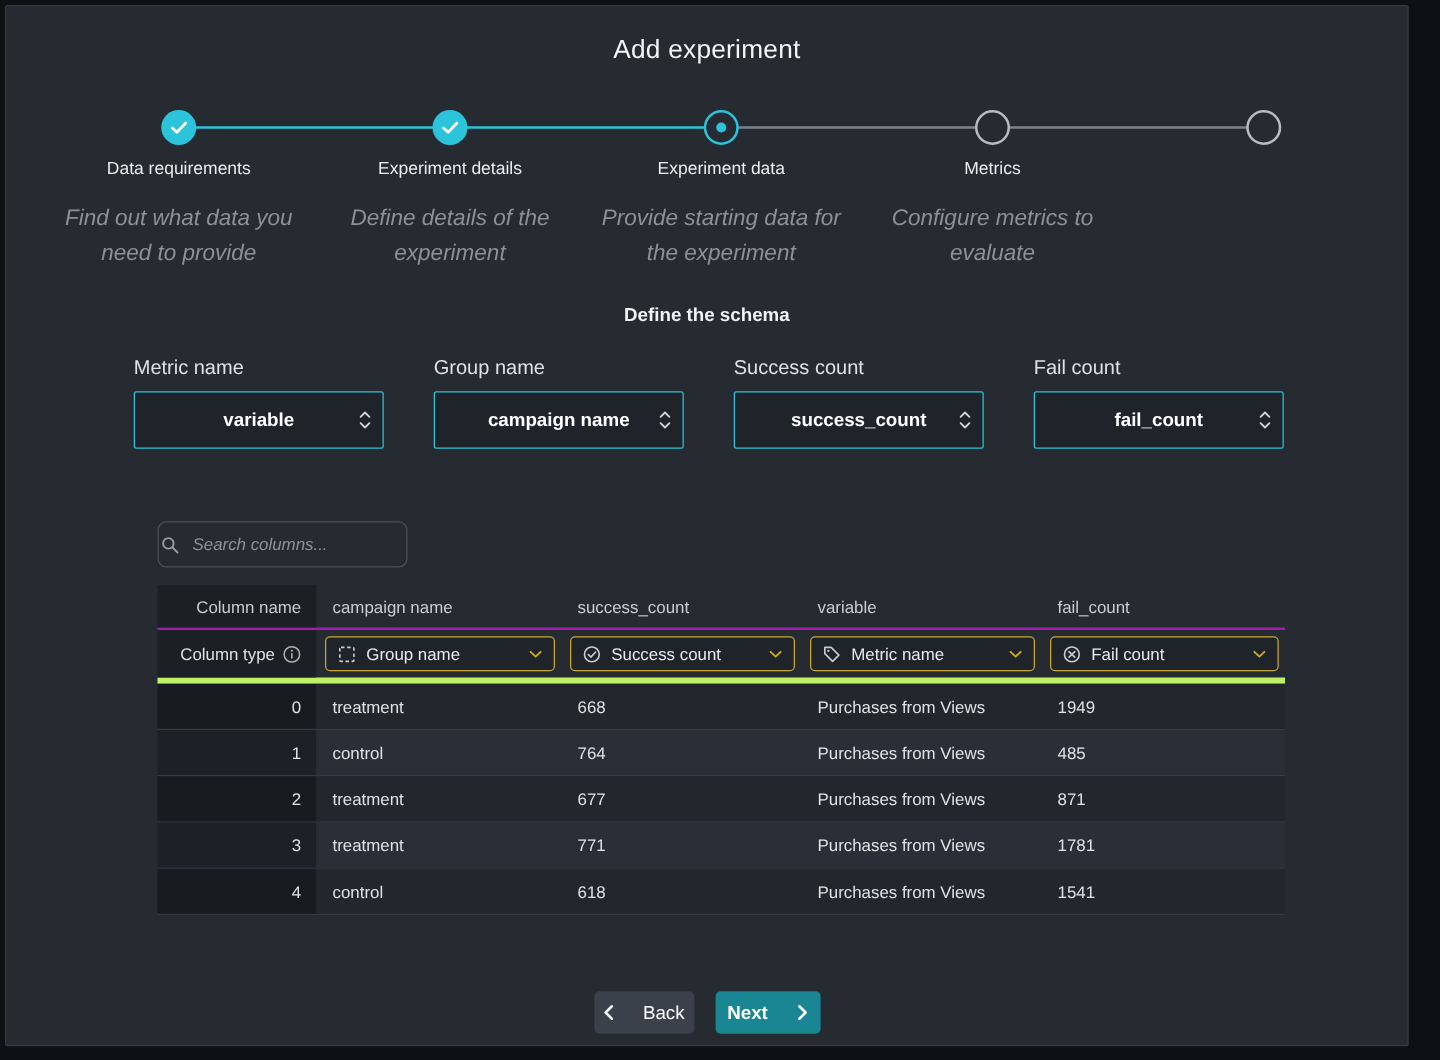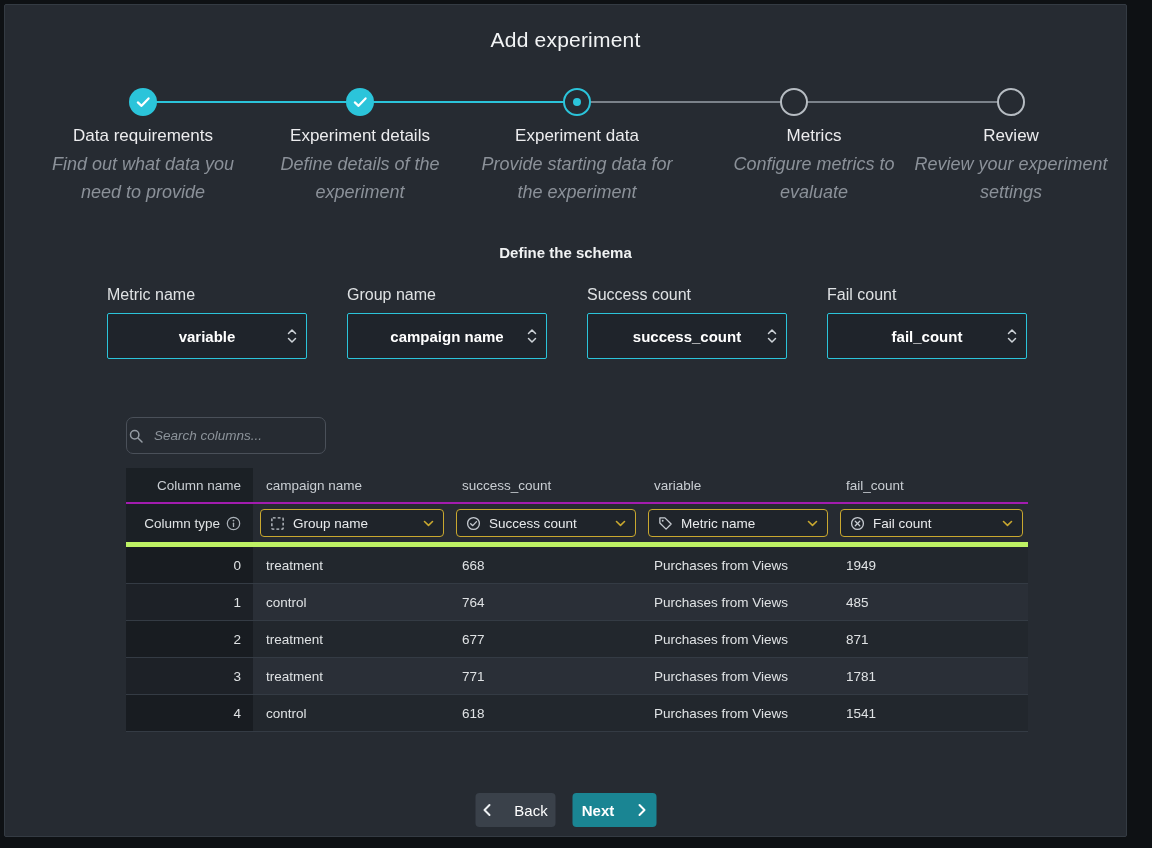--- a/index.html
+++ b/index.html
@@ -35,21 +35,21 @@
     z-index:2; display:flex; align-items:center; justify-content:center;
     cursor:pointer;
   }
   .step-circle.complete { background:#2bc4da; }
   .step-circle.current  { background:#262b32; border:2px solid #2bc4da; }
   .step-circle.upcoming { background:#262b32; border:2px solid #b6bcc2; }
   .step-dot { width:8px; height:8px; border-radius:50%; background:#2bc4da; }
   .step-text {
     position:absolute; top:121px; width:200px; text-align:center; z-index:2;
   }
-  .step-label { font-size:17px; color:#ececee; margin-bottom:5px; }
+  .step-label { font-size:14px; color:#ececee; margin-bottom:19px; }
   .step-desc  { font-size:18px; color:#8b9199; line-height:1.55;font-style:italic; }
   
   .schema-heading {
     position:absolute; left:0; top:239px; width:100%;
     text-align:center; font-size:15px; font-weight:bold; color:#f0f2f3;
   }
   
   .selectors {
     position:absolute; left:102px; top:281px;
     display:flex; gap:40px;
@@ -155,27 +155,23 @@
     <div class="step-desc">Find out what data you need to provide</div>
   </div>
   <div class="step-text" style="left:255px;">
     <div class="step-label">Experiment details</div>
     <div class="step-desc">Define details of the experiment</div>
   </div>
   <div class="step-text" style="left:472px;">
     <div class="step-label">Experiment data</div>
     <div class="step-desc">Provide starting data for the experiment</div>
   </div>
-  <div class="step-text" style="left:709px;">
+  <div class="step-text" style="left:689px;">
     <div class="step-label">Metrics</div>
     <div class="step-desc">Configure metrics to evaluate</div>
-  </div>
-  <div class="step-text" style="left:906px;">
-    <div class="step-label">Review</div>
-    <div class="step-desc">Review your experiment settings</div>
   </div>
 
   <div class="schema-heading">Define the schema</div>
 
   <div class="selectors">
     <div class="selector">
       <div class="selector-label">Metric name</div>
       <div class="select-box">
         <span class="select-value">variable</span>
         <span class="select-caret">

